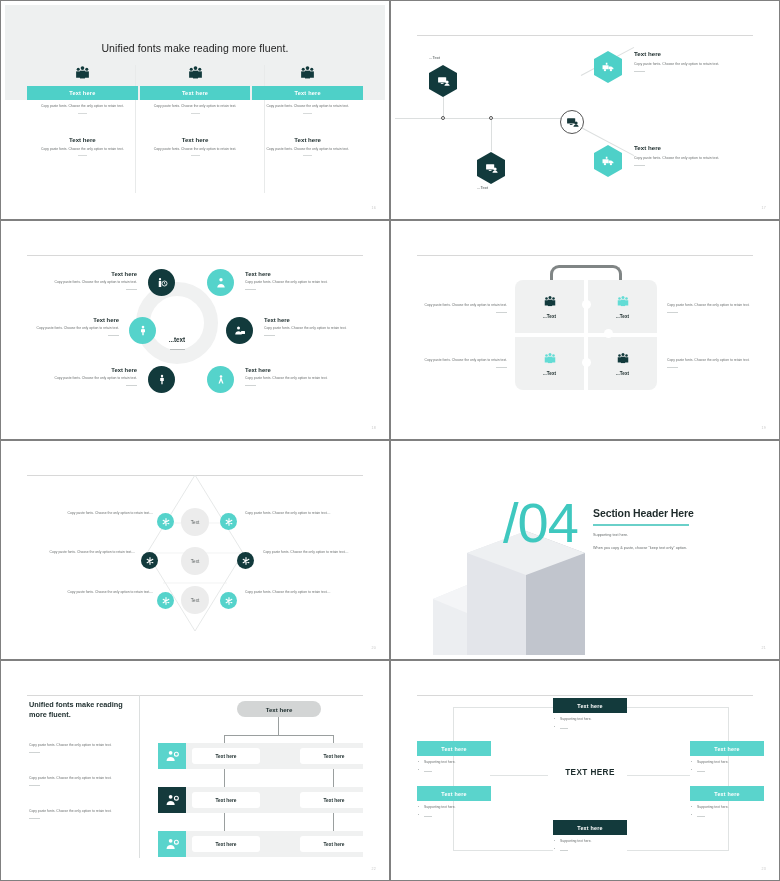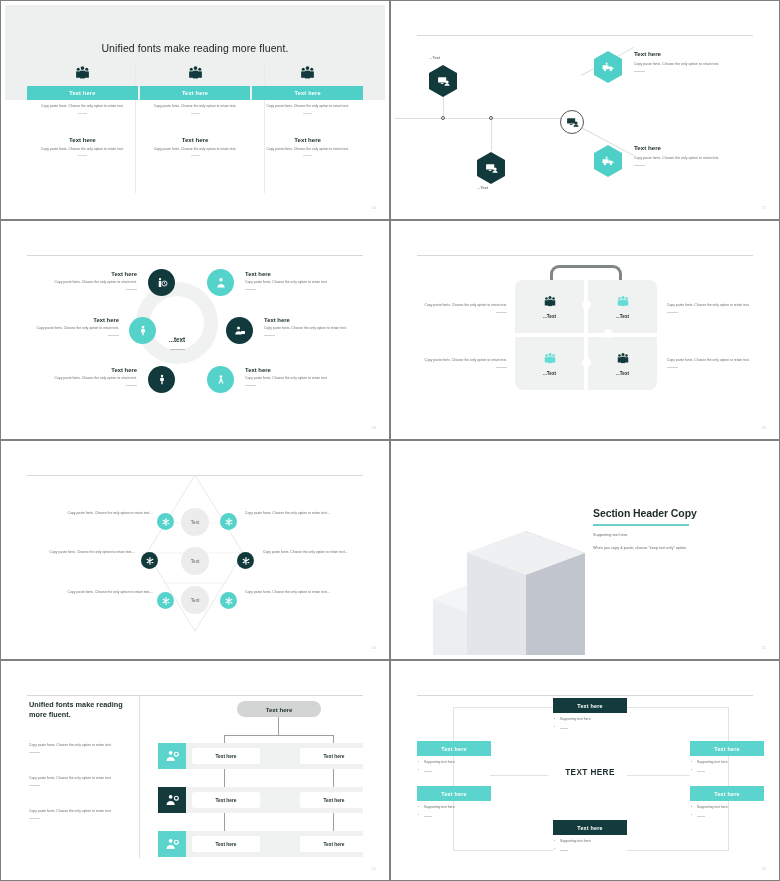--- a/index.html
+++ b/index.html
@@ -578,23 +578,24 @@
     <div class="inner">
       <svg style="position:absolute; left:0; top:82px; width:200px; height:135px;" viewBox="0 0 200 135">
         <polygon points="38,72 72,58 72,135 38,135" fill="#eceef1"></polygon>
         <polygon points="72,58 106,72 106,135 72,135" fill="#c9cdd4"></polygon>
         <polygon points="38,72 72,58 106,72 72,86" fill="#f4f5f7"></polygon>
         <polygon points="72,26 131,4 131,135 72,135" fill="#e3e5ea"></polygon>
         <polygon points="131,4 190,26 190,135 131,135" fill="#c1c5cd"></polygon>
         <polygon points="72,26 131,4 190,26 131,48" fill="#eef0f2"></polygon>
       </svg>
 
+      <div class="s6-num">/04</div>
 
       <div class="s6-head">
-        <h2>Section Header Copy</h2>
+        <h2>Section Header Here</h2>
         <div class="ul"></div>
         <p>Supporting text here.</p>
         <p>When you copy &amp; paste, choose "keep text only" option.</p>
       </div>
 
       <div class="pageno">21</div>
     </div>
   </div>
 
   <div class="slide">

